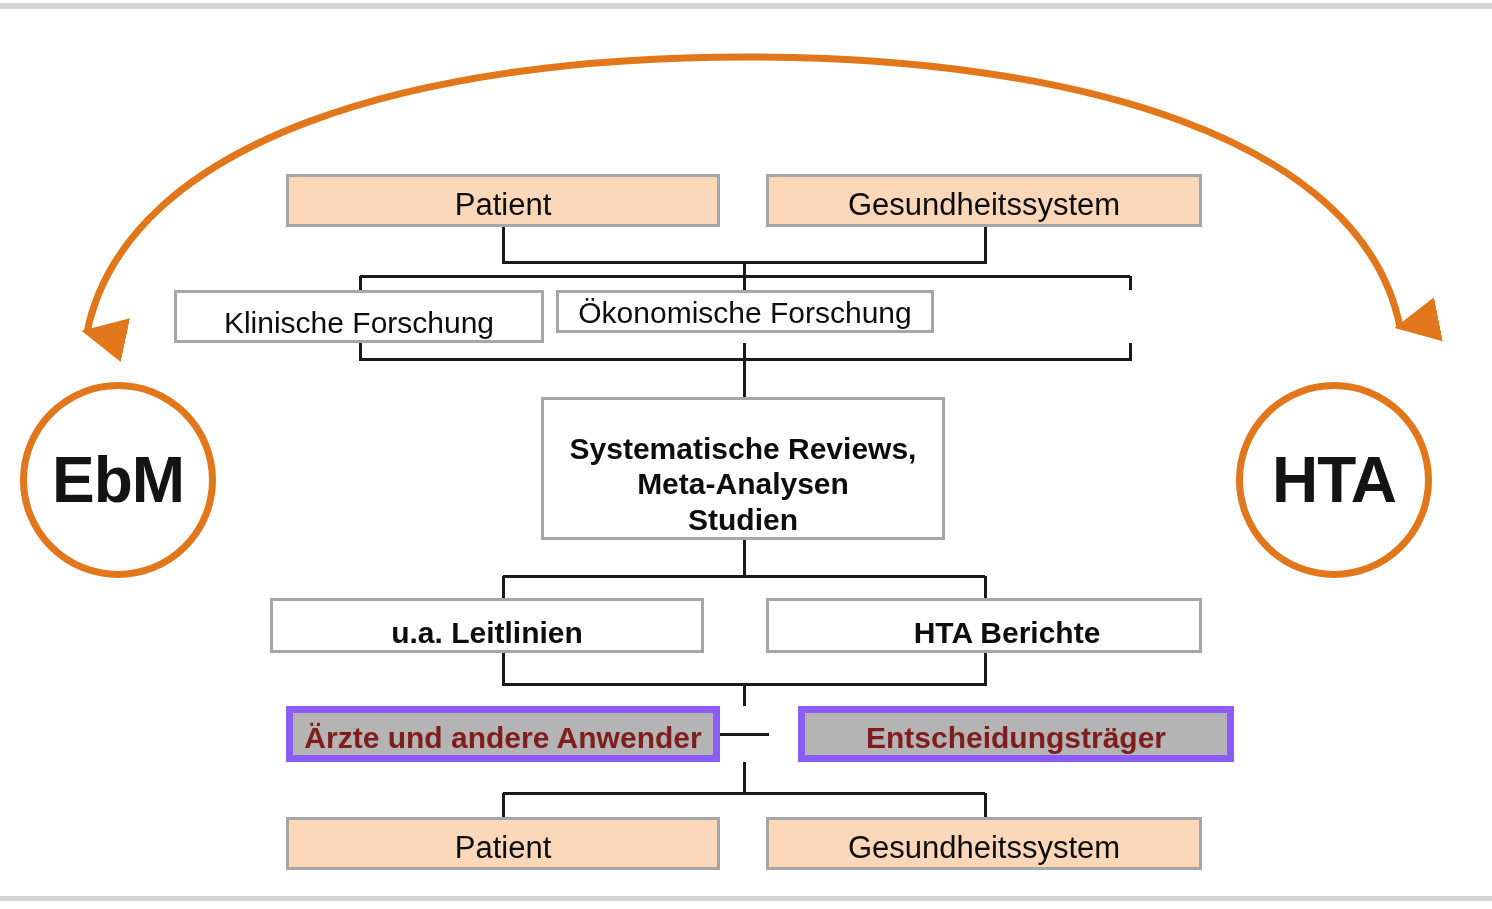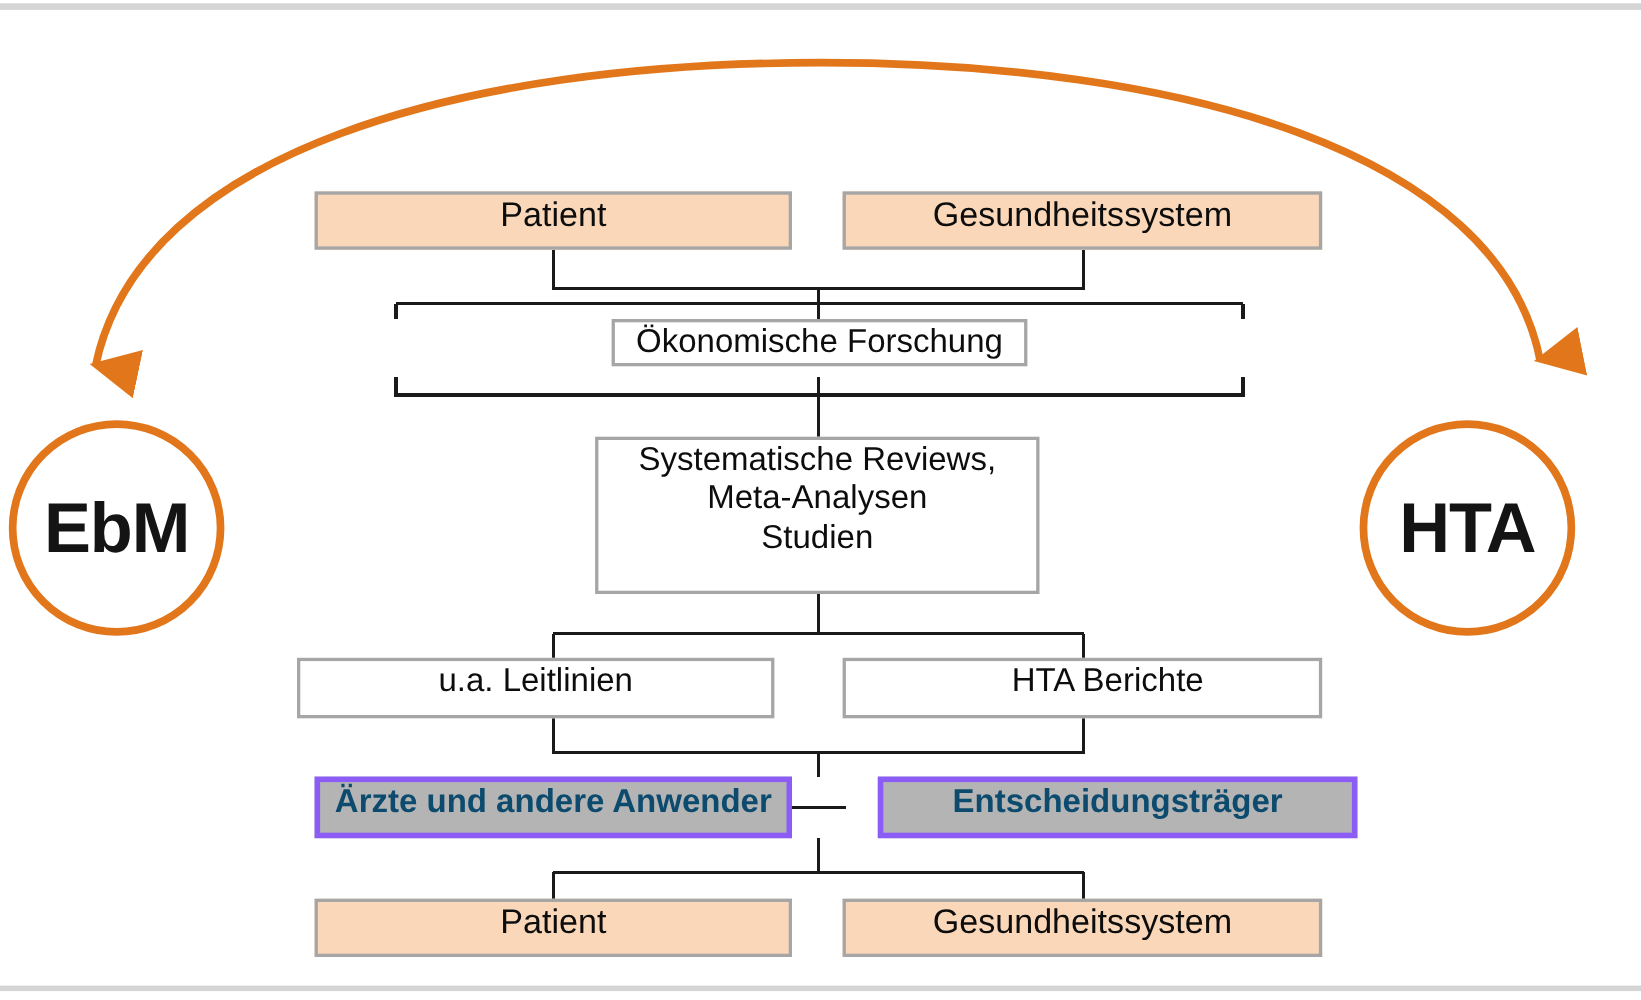--- a/index.html
+++ b/index.html
@@ -33,21 +33,21 @@
     top: 0;
     width: 1492px;
     height: 909px;
     pointer-events: none;
   }
 
   .node {
     position: absolute;
     box-sizing: border-box;
     display: flex;
-    align-items: flex-start;
+    align-items: flex-end;
     justify-content: center;
     text-align: center;
     line-height: 1.18;
   }
 
   .node-peach {
     background: #f9d7b8;
     border: 3px solid #a6a6a6;
     color: #0d0d0d;
     font-size: 31px;
@@ -58,26 +58,26 @@
     border: 3px solid #a6a6a6;
     color: #0d0d0d;
     font-size: 30px;
     font-weight: 400;
   }
   .node-white-bold {
     background: #ffffff;
     border: 3px solid #a6a6a6;
     color: #0d0d0d;
     font-size: 30px;
-    font-weight: normal;
+    font-weight: bold;
   }
   .node-gray {
     background: #b4b4b4;
-    border: 5px solid #8b5cf6;
-    color: #0c4a6e;
+    border: 7px solid #8b5cf6;
+    color: #7f1d1d;
     font-size: 30px;
     font-weight: bold;
   }
 
   .circle {
     position: absolute;
     box-sizing: border-box;
     border: 7px solid #e2761b;
     border-radius: 50%;
     background: #ffffff;
@@ -140,36 +140,39 @@
       <path d="M 503 793 L 985 793"></path>
       <path d="M 503 793 L 503 817"></path>
       <path d="M 985 793 L 985 817"></path>
     </g>
 
     <g stroke="#e2761b" stroke-width="7" fill="none" stroke-linecap="butt">
       <path d="M 87 332 C 128 137 420 57 746 57 C 1072 57 1362 137 1400 327" marker-start="url(#arrowOrange)" marker-end="url(#arrowOrange)"></path>
     </g>
   </svg>
 
-  <div class="circle" style="left:8px; top:382px; width:196px; height:196px;">
+  <div class="circle" style="left:20px; top:382px; width:196px; height:196px;">
     <span>EbM</span>
   </div>
 
   <div class="circle" style="left:1236px; top:382px; width:196px; height:196px;">
     <span>HTA</span>
   </div>
 
   <div class="node node-peach" style="left:286px; top:174px; width:434px; height:53px;">
     <span>Patient</span>
   </div>
 
   <div class="node node-peach" style="left:766px; top:174px; width:436px; height:53px;">
     <span>Gesundheitssystem</span>
   </div>
 
+  <div class="node node-white" style="left:174px; top:290px; width:370px; height:53px;">
+    <span>Klinische Forschung</span>
+  </div>
 
   <div class="node node-white" style="left:556px; top:290px; width:378px; height:43px;">
     <span>Ökonomische Forschung</span>
   </div>
 
 
   <div class="node node-white-bold" style="left:541px; top:397px; width:404px; height:143px;">
     <span class="multiline">Systematische Reviews,
 Meta-Analysen
 Studien</span>

